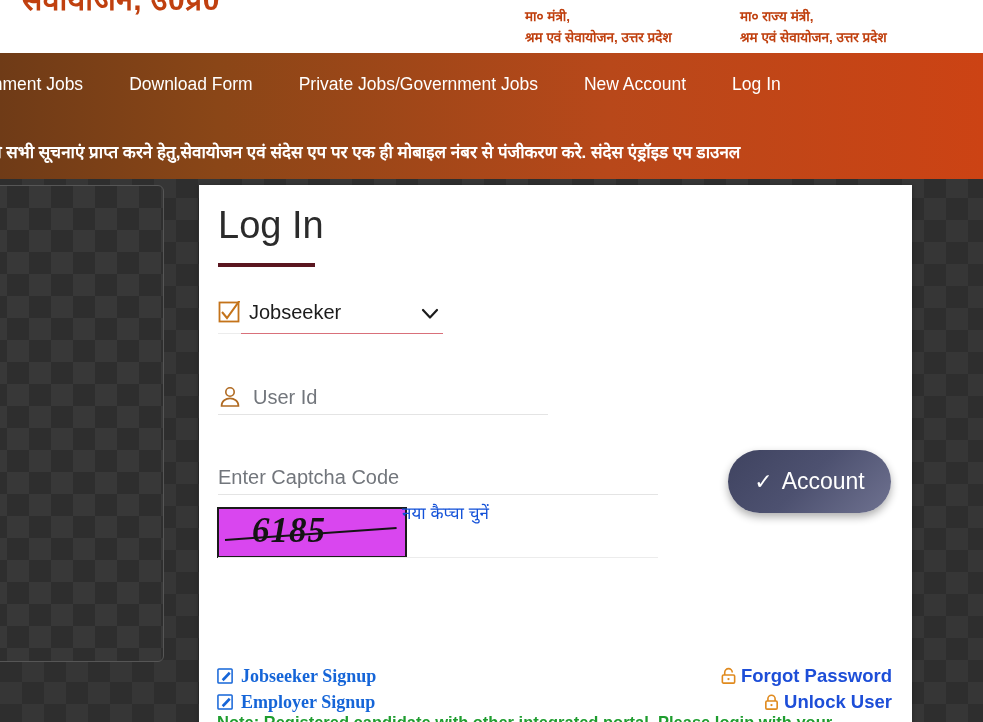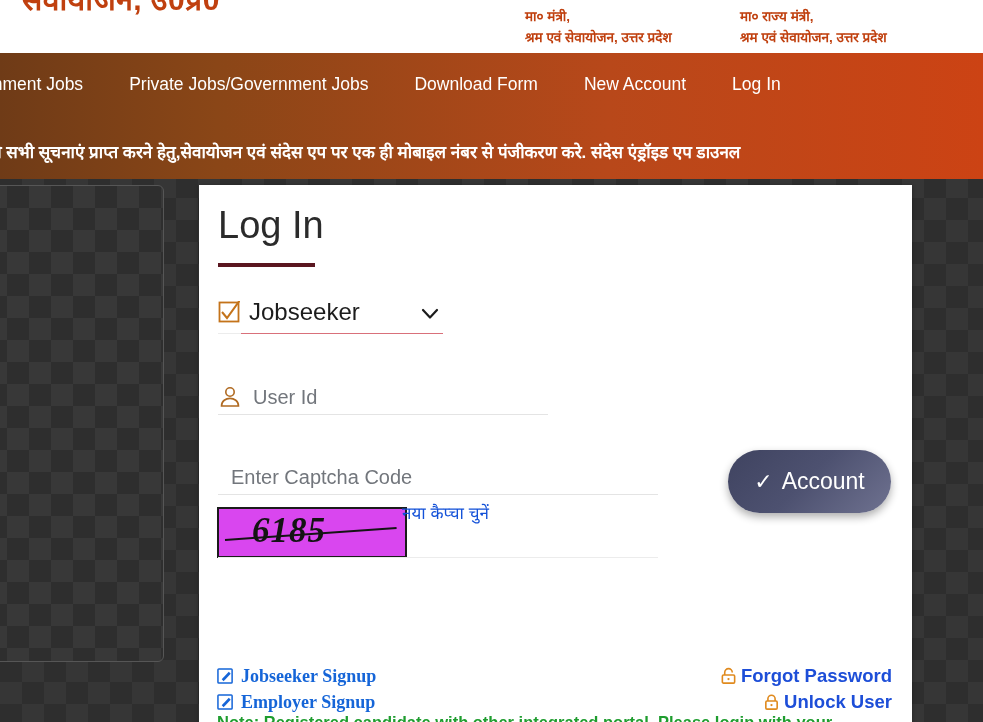--- a/index.html
+++ b/index.html
@@ -164,21 +164,21 @@
     top: 110px;
     width: 225px;
   }
   .role-inner {
     display: flex;
     align-items: center;
     height: 34px;
   }
   .check-icon { width: 22px; height: 22px; flex: 0 0 22px; margin-right: 9px; }
   .role-value {
-    font-size: 24px;
+    font-size: 20px;
     color: #1c1c1c;
     font-family: "Liberation Sans", sans-serif;
     flex: 1;
   }
   .chev { width: 18px; height: 12px; flex: 0 0 18px; margin-right: 4px; }
   .role-underline {
     position: absolute;
     left: 23px;
     top: 38px;
     width: 202px;
@@ -213,21 +213,21 @@
   .field-line {
     position: absolute;
     left: 0; bottom: 0;
     height: 1px;
     width: 100%;
     background: #e4e4e4;
   }
   .field-userid { left: 19px; top: 188px; width: 330px; }
   .field-password { left: 372px; top: 188px; width: 315px; }
   .field-captcha { left: 19px; top: 268px; width: 440px; }
-  .field-captcha .field-ph { margin-left: 13px; }
+  .field-captcha .field-ph { }
 
   
   .captcha-box {
     position: absolute;
     left: 18px;
     top: 322px;
     width: 186px;
     height: 47px;
     border: 2px solid #1b1b1b;
     background: #d946ef;
@@ -353,22 +353,22 @@
 
   <div class="minister-block m2">
     <span class="minister-line">मा० राज्य मंत्री,</span>
     <span class="minister-line">श्रम एवं सेवायोजन, उत्तर प्रदेश</span>
   </div>
 </div>
 
 <nav class="navbar">
   <div class="nav-list">
     <div class="nav-item first">Government Jobs</div>
+    <div class="nav-item">Download Form</div>
     <div class="nav-item">Private Jobs/Government Jobs</div>
-    <div class="nav-item">Download Form</div>
     <div class="nav-item">New Account</div>
     <div class="nav-item">Log In</div>
   </div>
 </nav>
 
 <div class="marquee-strip">
   <div class="marquee-text">न्धी सभी सूचनाएं प्राप्त करने हेतु,सेवायोजन एवं संदेस एप पर एक ही मोबाइल नंबर से पंजीकरण करे.   संदेस एंड्रॉइड एप डाउनल</div>
 </div>
 
 <div class="left-panel">

